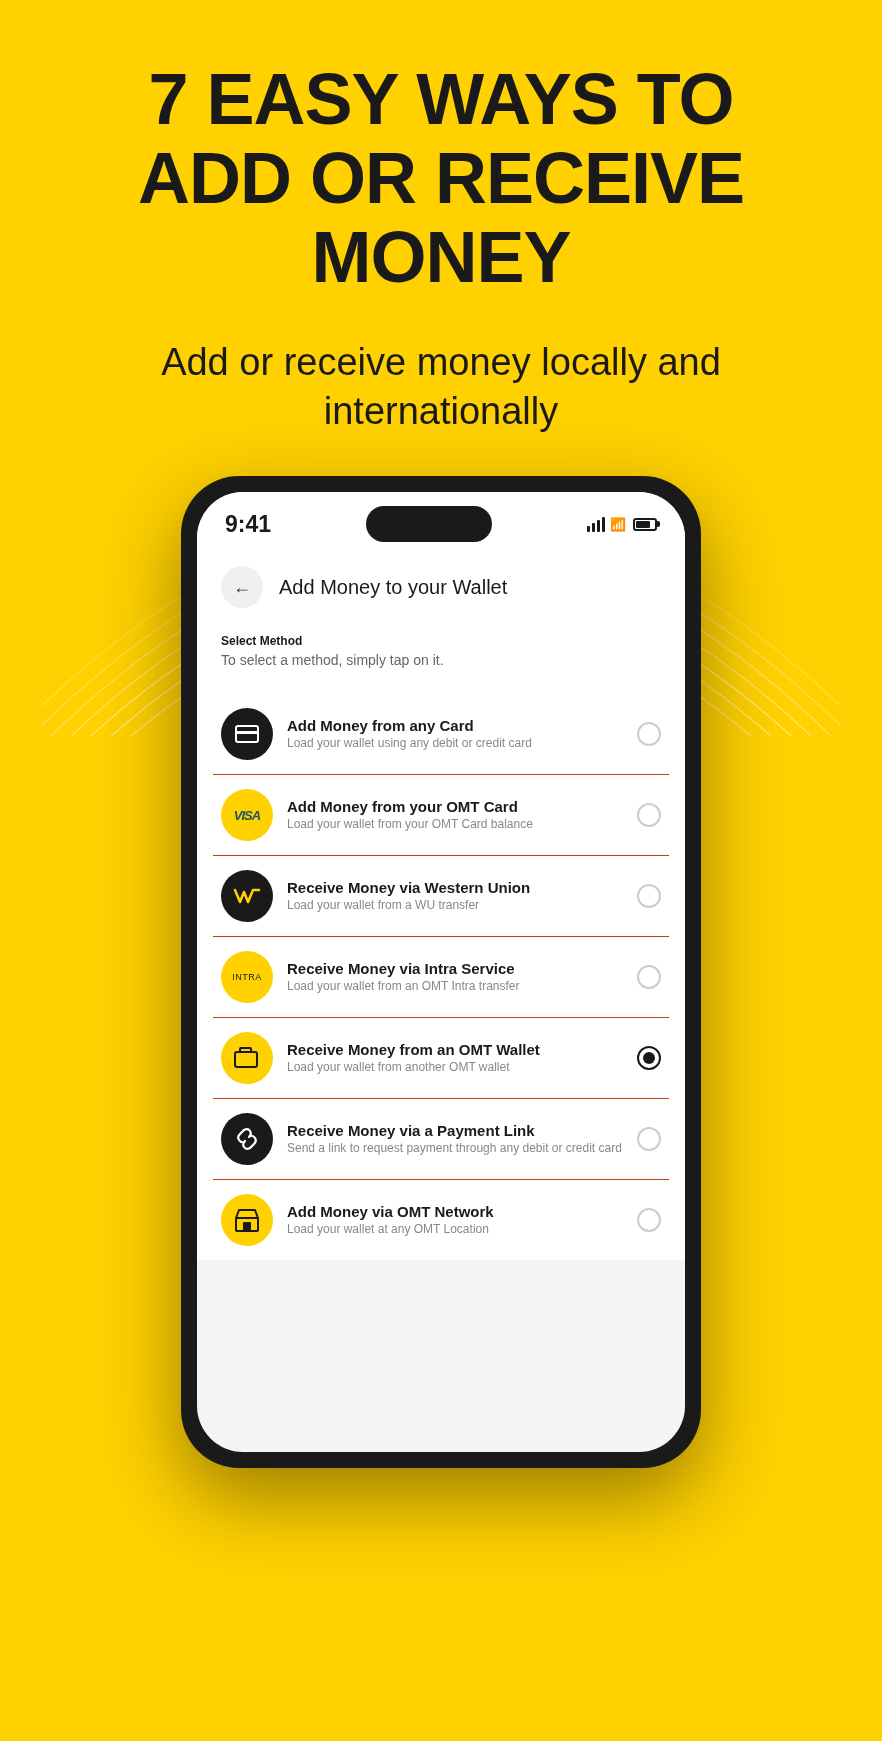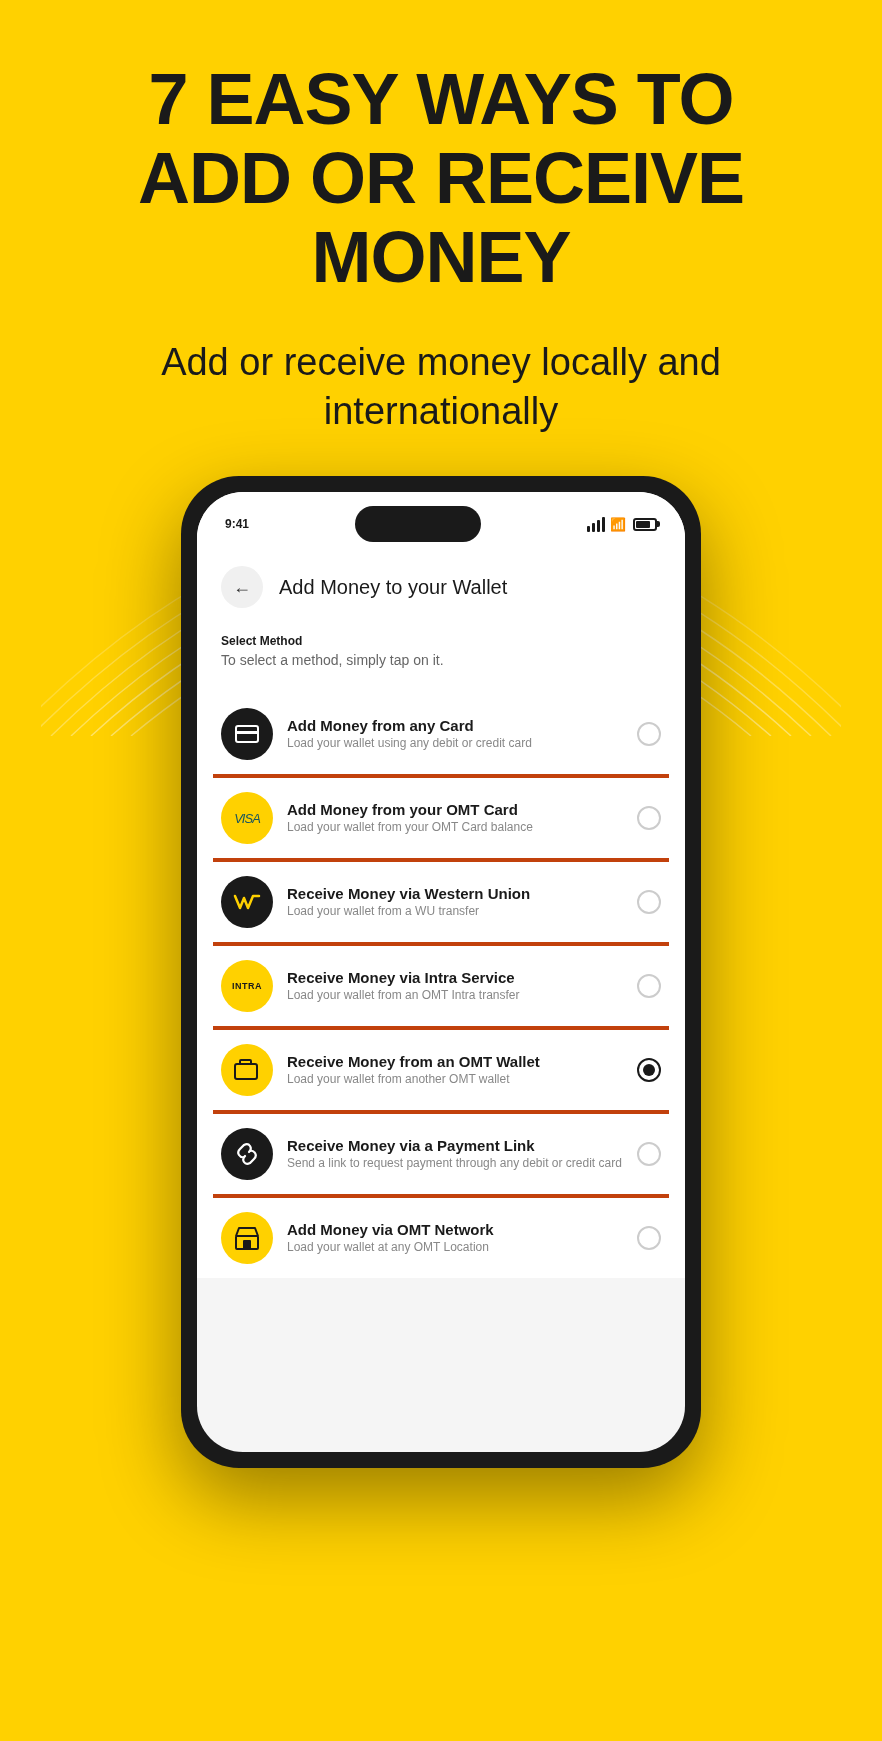--- a/index.html
+++ b/index.html
@@ -74,21 +74,21 @@
 
     .status-bar {
       background: white;
       display: flex;
       align-items: center;
       justify-content: space-between;
       padding: 14px 28px 8px;
     }
 
     .status-time {
-      font-size: 12px;
+      font-size: 23px;
       font-weight: 600;
       color: #1a1a1a;
     }
 
     .dynamic-island {
       width: 126px;
       height: 36px;
       background: #1a1a1a;
       border-radius: 20px;
     }
@@ -147,21 +147,21 @@
 
     .method-list {
       background: white;
       padding: 0 16px;
     }
 
     .method-item {
       display: flex;
       align-items: center;
       padding: 14px 8px;
-      border-bottom: 4px solid #c2410c;
+      border-bottom: 1px solid #c2410c;
       cursor: pointer;
       gap: 14px;
     }
 
     .method-item:last-child {
       border-bottom: none;
     }
 
     .method-icon {
       width: 52px;
@@ -229,29 +229,29 @@
       top: 4px;
       left: 0;
       right: 0;
       height: 3px;
       background: white;
     }
 
     .visa-text {
       color: #1a565e;
       font-size: 13px;
-      font-weight: 400;
+      font-weight: 700;
       font-style: italic;
       letter-spacing: -1px;
     }
 
     .intra-text {
       color: #1a1a1a;
       font-size: 9px;
-      font-weight: 700;
+      font-weight: 400;
       letter-spacing: 0.5px;
     }
 
     .signal-bars {
       display: flex;
       align-items: flex-end;
       gap: 2px;
     }
     .signal-bars span {
       background: #1a1a1a;

